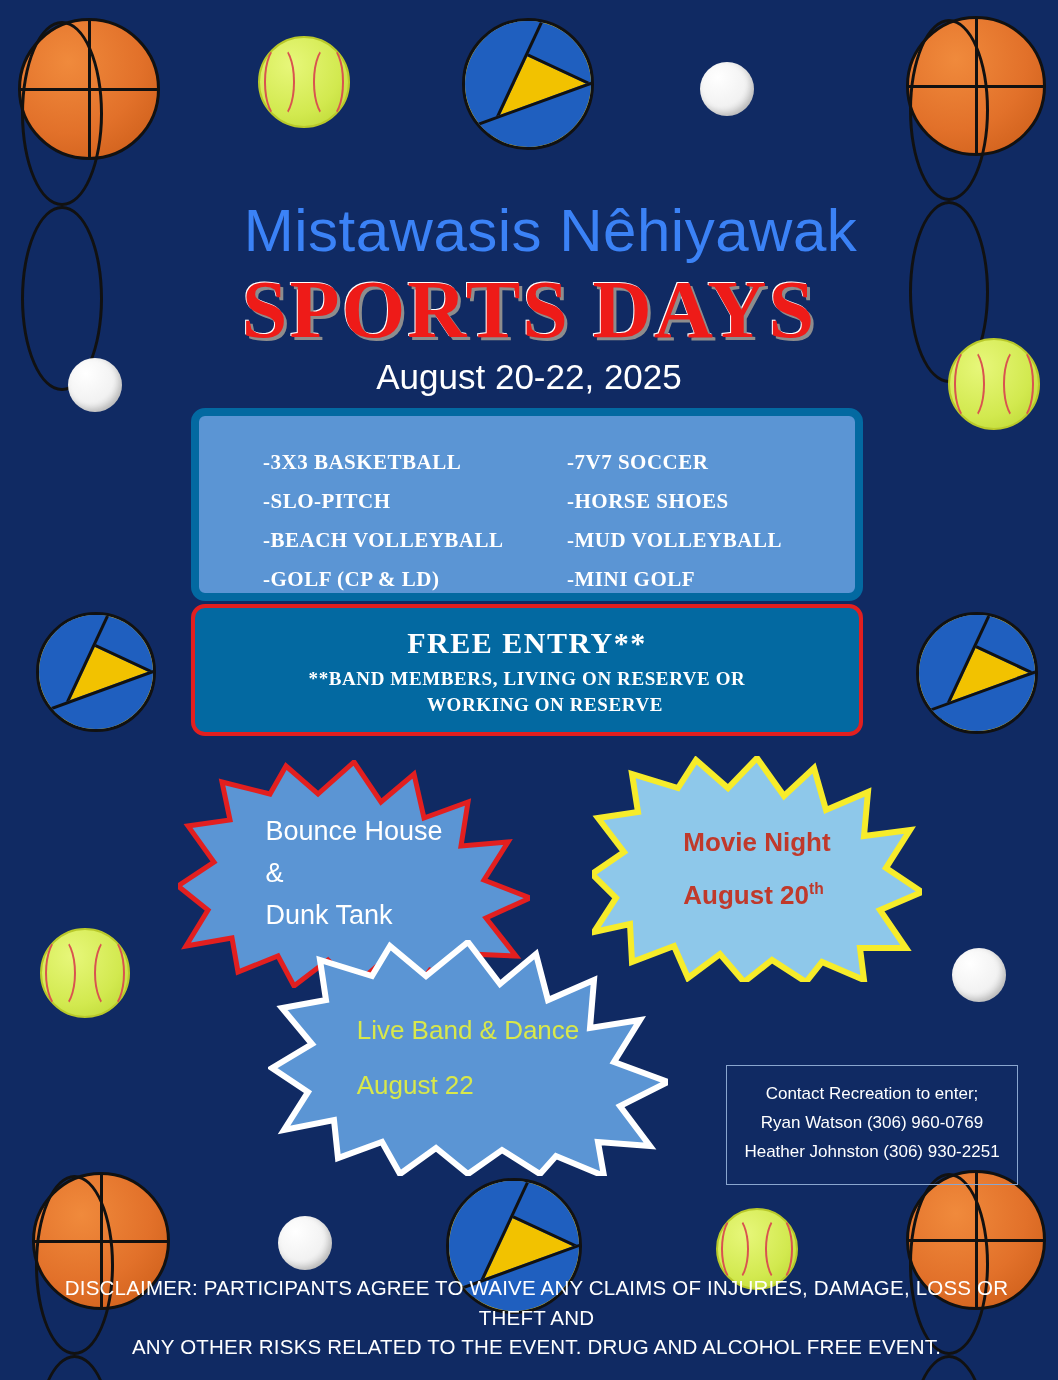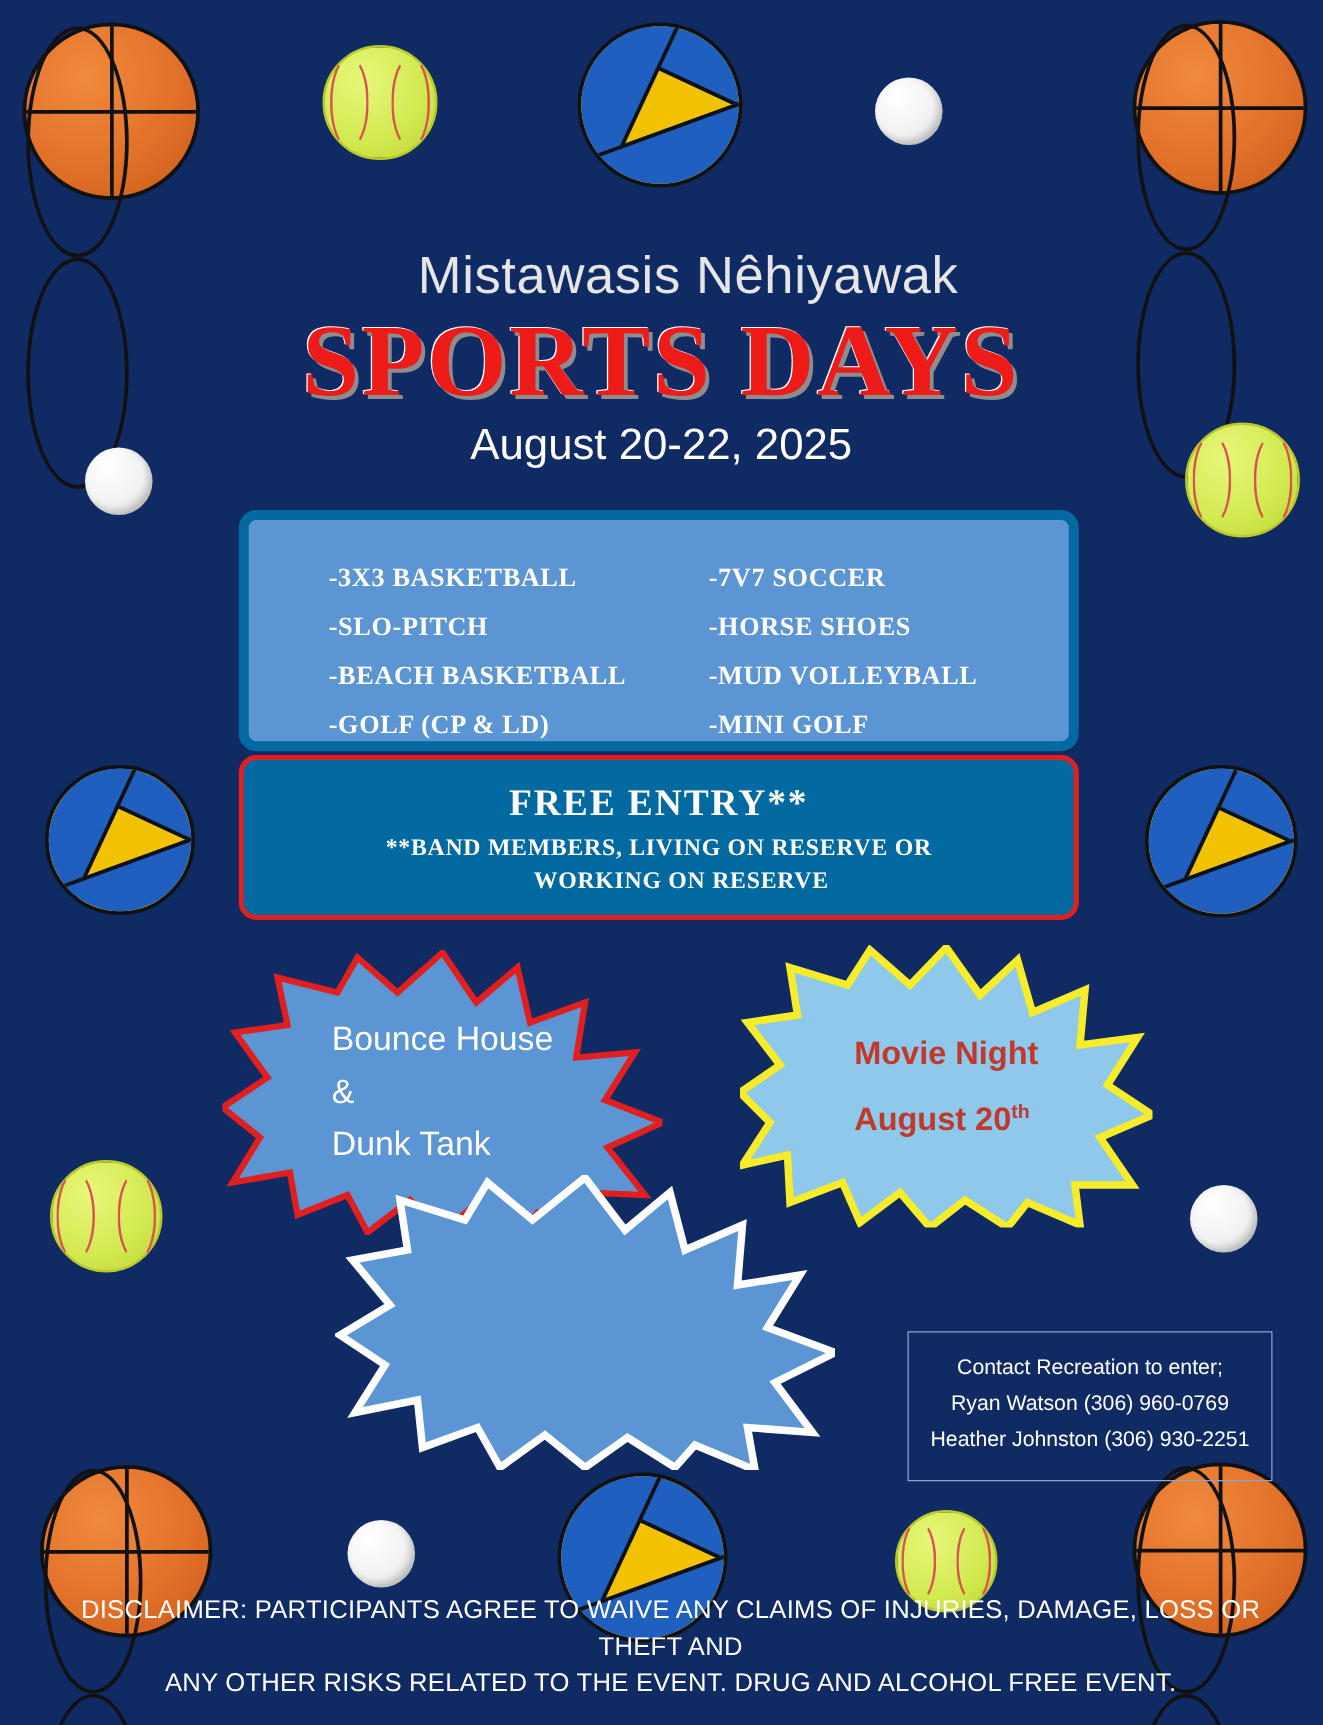--- a/index.html
+++ b/index.html
@@ -38,21 +38,21 @@
 
   
   .vb{background:#f2c200;border:3px solid #111;box-sizing:border-box;overflow:hidden;}
   .vb .p{position:absolute;background:#1f5fbf;}
   .vb .pa{width:150%;height:42%;left:-25%;top:-18%;transform:rotate(25deg);border-bottom:3px solid #111;}
   .vb .pb{width:46%;height:150%;left:-12%;top:-25%;transform:rotate(25deg);border-right:3px solid #111;}
   .vb .pc{width:150%;height:36%;left:-25%;bottom:-6%;transform:rotate(-20deg);border-top:3px solid #111;background:#1f5fbf;}
 
   
   .title-wrap{position:absolute;left:0;right:0;top:196px;text-align:center;}
-  .title1{font-size:42px;color:#e5e5e5;letter-spacing:.5px;padding-left:43px;}
+  .title1{font-size:60px;color:#3b82f6;letter-spacing:.5px;padding-left:43px;}
   .title2{font-family:"Liberation Serif", serif;font-weight:bold;font-size:82px;color:#ee1b18;
           letter-spacing:2px;line-height:1.0;margin-top:4px;
           text-shadow:3px 3px 0 #8d8d8d, -1px -1px 0 #ffffff;}
   .title3{font-size:35px;color:#ffffff;margin-top:6px;}
 
   .sports-box{
     position:absolute;left:191px;top:408px;width:672px;height:193px;
     background:#5b95d4;border:8px solid #0369a1;border-radius:14px;box-sizing:border-box;
   }
   .sports-cols{display:flex;padding:18px 24px 0 24px;font-family:"Liberation Serif", serif;}
@@ -171,21 +171,21 @@
     <div class="title1">Mistawasis Nêhiyawak</div>
     <div class="title2">SPORTS DAYS</div>
     <div class="title3">August 20-22, 2025</div>
   </div>
 
   <div class="sports-box">
     <div class="sports-cols">
       <ul class="sports-col">
         <li>-3X3 BASKETBALL</li>
         <li>-SLO-PITCH</li>
-        <li>-BEACH BASKETBALL</li>
+        <li>-BEACH VOLLEYBALL</li>
         <li>-GOLF (CP &amp; LD)</li>
         <li>-CORNHOLE</li>
       </ul>
       <ul class="sports-col">
         <li>-7V7 SOCCER</li>
         <li>-HORSE SHOES</li>
         <li>-MUD VOLLEYBALL</li>
         <li>-MINI GOLF</li>
       </ul>
     </div>
@@ -215,20 +215,24 @@
     <div class="inner">
       <div>Movie Night</div>
       <div><span>August 20</span><sup>th</sup></div>
     </div>
   </div>
 
   <div class="burst burst3">
     <svg viewBox="0 0 400 236" preserveAspectRatio="none">
       <polygon points="200,2 232,44 268,14 280,60 326,40 322,88 372,80 346,122 400,142 352,166 382,206 330,202 336,236 288,216 272,234 234,210 200,234 168,208 132,234 114,202 70,218 66,180 16,190 40,152 4,128 44,104 14,68 58,60 52,20 104,36 122,6 158,36" fill="#5b95d4" stroke="#ffffff" stroke-width="6"></polygon>
     </svg>
+    <div class="inner">
+      <div>Live Band &amp; Dance</div>
+      <div>August 22</div>
+    </div>
   </div>
 
   <div class="contact">
     <div>Contact Recreation to enter;</div>
     <div>Ryan Watson (306) 960-0769</div>
     <div>Heather Johnston (306) 930-2251</div>
   </div>
 
   <div class="disclaimer">
     <div>DISCLAIMER: PARTICIPANTS AGREE TO WAIVE ANY CLAIMS OF INJURIES, DAMAGE, LOSS OR THEFT AND</div>

